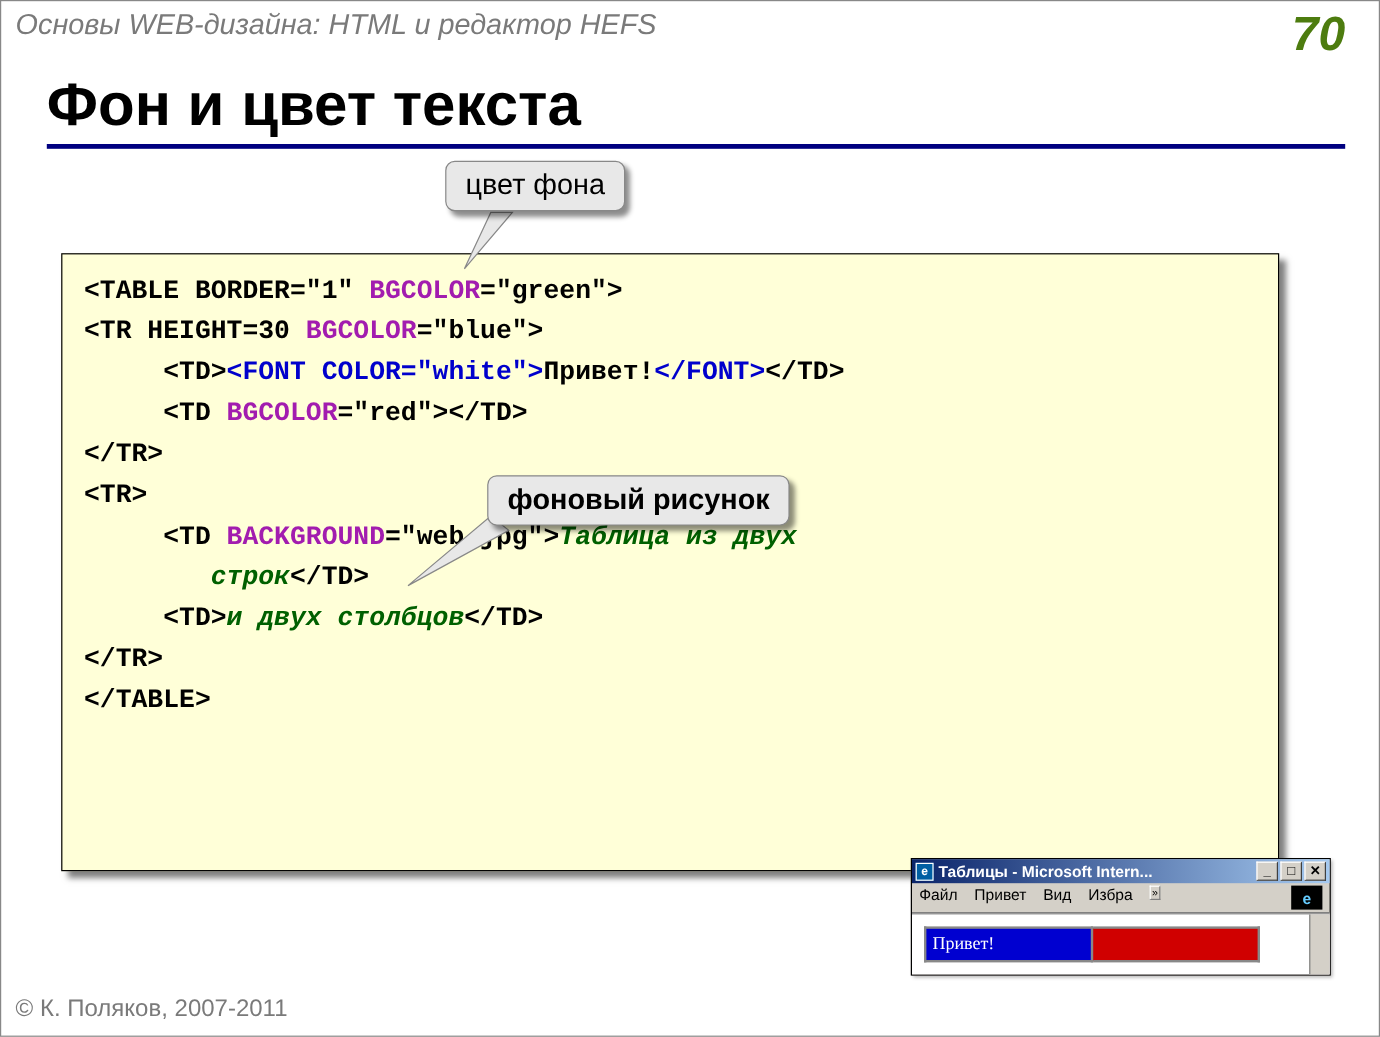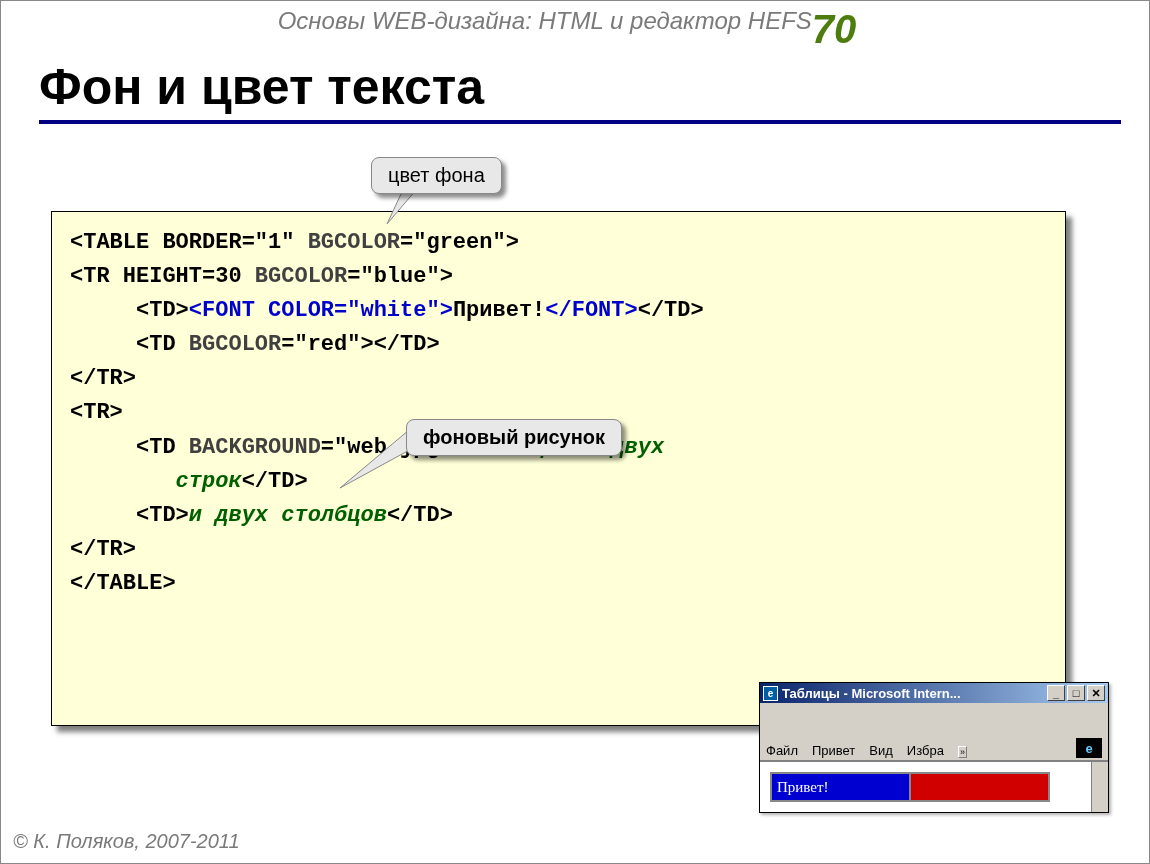--- a/index.html
+++ b/index.html
@@ -8,21 +8,21 @@
     font-family: Arial, sans-serif;
     background: #fff;
     width: 1150px;
     height: 864px;
     position: relative;
     border: 1px solid #888;
     overflow: hidden;
   }
   .header-row {
     display: flex;
-    justify-content: center;
+    justify-content: space-between;
     padding: 6px 28px 0 12px;
     font-style: italic;
     color: #7a7a7a;
   }
   .header-left { font-size: 24px; }
   .header-right { font-size: 40px; font-weight: bold; color:#4d7c0f; }
   .title {
     margin: 6px 0 4px 38px;
     font-size: 50px;
     font-weight: bold;
@@ -34,25 +34,24 @@
     border-top: 4px solid #000080;
   }
 
   
   .callout {
     position: absolute;
     background: #e8e8e8;
     border: 1px solid #888;
     border-radius: 8px;
     padding: 6px 16px;
-    font-size: 20px;
+    font-size: 24px;
     color: #000;
     box-shadow: 4px 4px 4px rgba(0,0,0,0.45);
     z-index: 5;
-    margin-top: 23px;
   }
   .pointer {
     position: absolute;
     z-index: 4;
   }
 
   
   .codebox {
     position: absolute;
     left: 50px;
@@ -63,30 +62,29 @@
     border: 1px solid #000;
     box-shadow: 6px 6px 5px rgba(0,0,0,0.5);
     padding: 14px 18px;
     font-family: "Courier New", monospace;
     font-weight: bold;
     font-size: 22px;
     line-height: 1.55;
     color: #000;
     white-space: pre;
   }
-  .t-red   { color: #404040; }
+  .t-red   { color: #a21caf; }
   .t-blue  { color: #0000cc; }
   .t-dgrn  { color: #006000; font-style: italic; }
 
   .footer {
     position: absolute;
     left: 12px; right: 20px; bottom: 10px;
     display: flex;
     justify-content: space-between;
-    font-style: italic;
     color: #7a7a7a;
     font-size: 20px;
   }
 
   
   .mini {
     position: absolute;
     right: 40px;
     bottom: 50px;
     width: 350px;
@@ -114,22 +112,21 @@
     background: #d4d0c8;
     border-top: 1px solid #fff; border-left: 1px solid #fff;
     border-right: 1px solid #404040; border-bottom: 1px solid #404040;
     text-align: center; font-size: 11px; line-height: 14px; color:#000; font-weight:bold;
   }
   .mini-menu {
     display: flex;
     gap: 14px;
     padding: 2px 6px;
     border-bottom: 1px solid #808080;
-    align-items: flex-end;
-    margin-top: 33px;
+    align-items: flex-start;
   }
   .mini-menu .mm { color:#000; }
   .mini-menu .chev { font-size: 9px; color:#000; background:#d4d0c8; padding:0 1px; border-top:1px solid #fff; border-left:1px solid #fff; border-right:1px solid #808080; border-bottom:1px solid #808080; }
   .mini-menu .flag { margin-left:auto; width:26px; height:20px; background:#000; display:flex; align-items:center; justify-content:center; }
   .mini-menu .flag span { color:#6cf; font-size:13px; font-weight:bold; }
   .mini-body {
     background: #fff;
     margin: 0;
     padding: 10px;
     border-top: 1px solid #808080;

